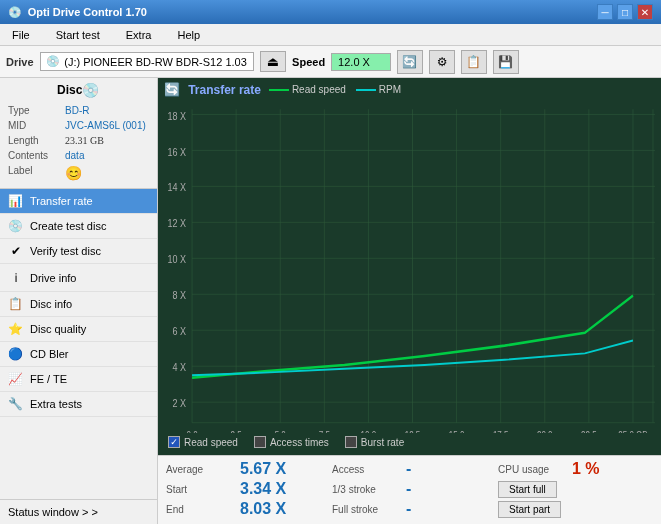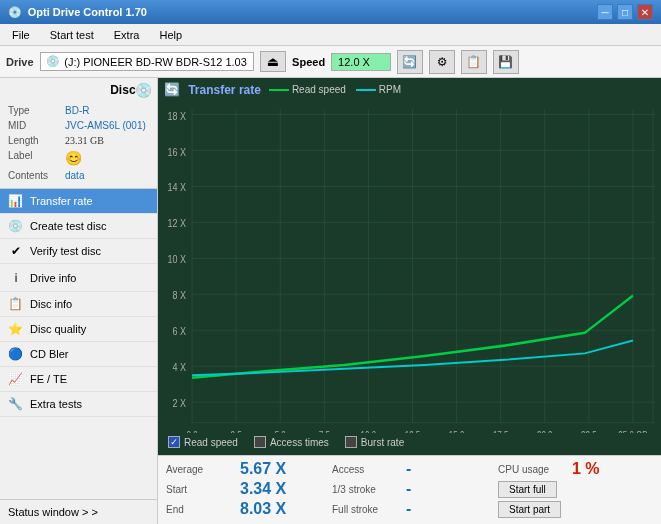--- a/index.html
+++ b/index.html
@@ -22,21 +22,21 @@
       color: white; font-size: 10px; cursor: pointer; display: flex; align-items: center; justify-content: center;
     }
     .title-btn.close { background: #c04040; }
 
     
     .menu-bar {
       background: #f0f0f0;
       border-bottom: 1px solid #ccc;
       display: flex;
       padding: 2px 4px;
-      gap: 4px;
+      gap: 10px;
       height: 22px;
       align-items: center;
     }
     .menu-item { padding: 2px 8px; cursor: pointer; font-size: 11px; }
 
     
     .drive-bar {
       background: #f5f5f5;
       border-bottom: 1px solid #ccc;
       display: flex;
@@ -63,21 +63,21 @@
     
     .main-content { display: flex; height: calc(524px - 24px - 22px - 32px); }
 
     
     .left-panel { width: 158px; background: #f0f0f0; border-right: 1px solid #ccc; display: flex; flex-direction: column; flex-shrink: 0; }
 
     .disc-section {
       border-bottom: 1px solid #ccc;
       padding: 4px;
     }
-    .disc-header { display: flex; align-items: center; justify-content: flex-end; margin-bottom: 4px; }
+    .disc-header { display: flex; align-items: center; justify-content: center; margin-bottom: 4px; }
     .disc-title { font-weight: bold; font-size: 12px; }
     .disc-icon { font-size: 14px; color: #555; }
 
     .disc-table { width: 100%; font-size: 10px; }
     .disc-table td { padding: 1px 2px; vertical-align: top; }
     .disc-table td:first-child { color: #555; width: 55px; }
     .disc-table td:last-child { color: #1a6eb5; font-weight: 500; }
     .disc-table td.black { color: #333; font-family: Liberation Serif, serif; }
 
     .nav-section { flex: 1; overflow: hidden; }
@@ -210,28 +210,28 @@
         </tr>
         <tr>
           <td>MID</td>
           <td>JVC-AMS6L (001)</td>
         </tr>
         <tr>
           <td>Length</td>
           <td class="black">23.31 GB</td>
         </tr>
         <tr>
+          <td>Contents</td>
+          <td>data</td>
+        </tr>
+        <tr>
           <td>Label</td>
           <td>
             <span style="font-size:14px;">😊</span>
           </td>
-        </tr>
-        <tr>
-          <td>Contents</td>
-          <td>data</td>
         </tr>
       </tbody>
         </table>
     </div>
 
     <div class="nav-section">
       <div class="nav-item active">
         <span class="nav-icon">📊</span>
         <span class="nav-label">Transfer rate</span>
       </div>

